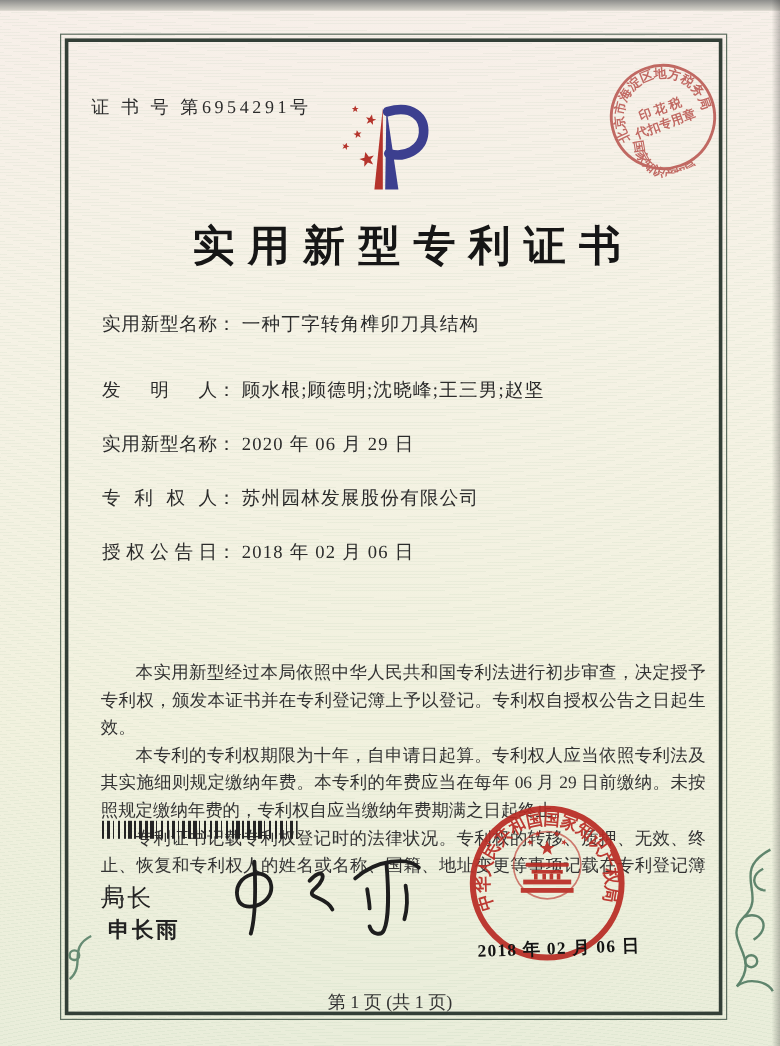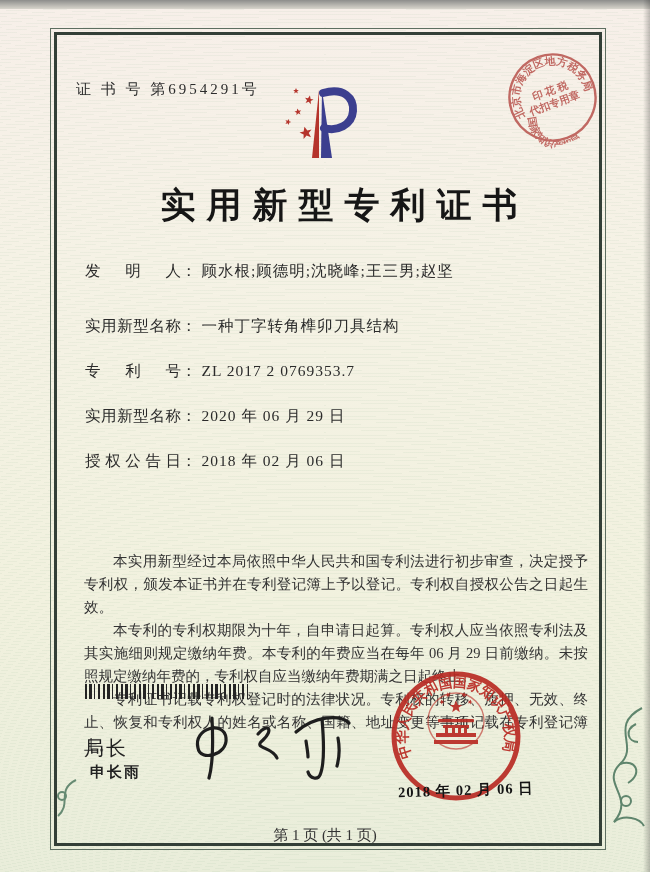--- a/index.html
+++ b/index.html
@@ -27,21 +27,21 @@
   .fvalue{margin-left:5px;letter-spacing:1px;}
   .paras{position:absolute;left:84px;right:62px;top:550px;font-size:14.5px;line-height:23px;
     text-align:justify;color:#333;}
   .paras p{margin:0;text-indent:2em;}
   .barcode{position:absolute;left:85px;top:684px;width:163px;height:15px;
     background:repeating-linear-gradient(90deg,#242424 0 2px,rgba(0,0,0,0) 2px 4px,#242424 4px 7px,
       rgba(0,0,0,0) 7px 9px,#242424 9px 10px,rgba(0,0,0,0) 10px 13px,#242424 13px 15px,rgba(0,0,0,0) 15px 18px);}
   .sig-title{position:absolute;left:84px;top:735px;font-family:"Liberation Sans",sans-serif;
     font-weight:400;font-size:20px;letter-spacing:2px;color:#222;}
   .sig-name{position:absolute;left:90px;top:763px;font-family:"Liberation Sans",sans-serif;
-    font-weight:600;font-size:15px;letter-spacing:2px;color:#222;text-align:center;}
+    font-weight:600;font-size:18px;letter-spacing:2px;color:#222;text-align:center;}
   .signature{position:absolute;left:180px;top:708px;}
   .seal{position:absolute;left:386px;top:666px;}
   .seal-date{position:absolute;left:398px;top:781px;font-weight:bold;font-size:14.5px;
     letter-spacing:1px;color:#141414;transform:rotate(-2deg);}
   .footer{position:absolute;top:826px;left:0;width:100%;text-align:center;font-size:15px;color:#333;}
   .orn-br{position:absolute;left:566px;top:704px;}
   .orn-bl{position:absolute;left:50px;top:776px;}
 </style>
 </head>
 <body>
@@ -83,30 +83,30 @@
       <textPath href="#taxBot" textLength="73" lengthAdjust="spacingAndGlyphs">国家知识产权局</textPath>
     </text>
     <text x="47.5" y="44" font-size="10.5" fill="#b8524c" font-weight="bold" text-anchor="middle">印 花 税</text>
     <text x="47.5" y="57" font-size="10.5" fill="#b8524c" font-weight="bold" text-anchor="middle">代扣专用章</text>
   </svg>
 
   <div class="title">实用新型专利证书</div>
 
   <div class="fields">
     <div class="field-row">
+      <span class="flabel">实用新型名称</span><span>：</span><span class="fvalue">一种丁字转角榫卯刀具结构</span>
+    </div>
+    <div class="field-row">
       <span class="flabel">发明人</span><span>：</span><span class="fvalue">顾水根;顾德明;沈晓峰;王三男;赵坚</span>
     </div>
     <div class="field-row">
-      <span class="flabel">实用新型名称</span><span>：</span><span class="fvalue">一种丁字转角榫卯刀具结构</span>
+      <span class="flabel">实用新型名称</span><span>：</span><span class="fvalue">2020 年 06 月 29 日</span>
     </div>
     <div class="field-row">
-      <span class="flabel">专利号</span><span>：</span><span class="fvalue">ZL 2017 2 0769353.7</span>
-    </div>
-    <div class="field-row">
-      <span class="flabel">实用新型名称</span><span>：</span><span class="fvalue">2020 年 06 月 29 日</span>
+      <span class="flabel">专利权人</span><span>：</span><span class="fvalue">苏州园林发展股份有限公司</span>
     </div>
     <div class="field-row">
       <span class="flabel">授权公告日</span><span>：</span><span class="fvalue">2018 年 02 月 06 日</span>
     </div>
   </div>
 
   <div class="paras">
     <p>本实用新型经过本局依照中华人民共和国专利法进行初步审查，决定授予专利权，颁发本证书并在专利登记簿上予以登记。专利权自授权公告之日起生效。</p>
     <p>本专利的专利权期限为十年，自申请日起算。专利权人应当依照专利法及其实施细则规定缴纳年费。本专利的年费应当在每年 06 月 29 日前缴纳。未按照规定缴纳年费的，专利权自应当缴纳年费期满之日起终止。</p>
     <p>专利证书记载专利权登记时的法律状况。专利权的转移、质押、无效、终止、恢复和专利权人的姓名或名称、国籍、地址变更等事项记载在专利登记簿上。</p>

